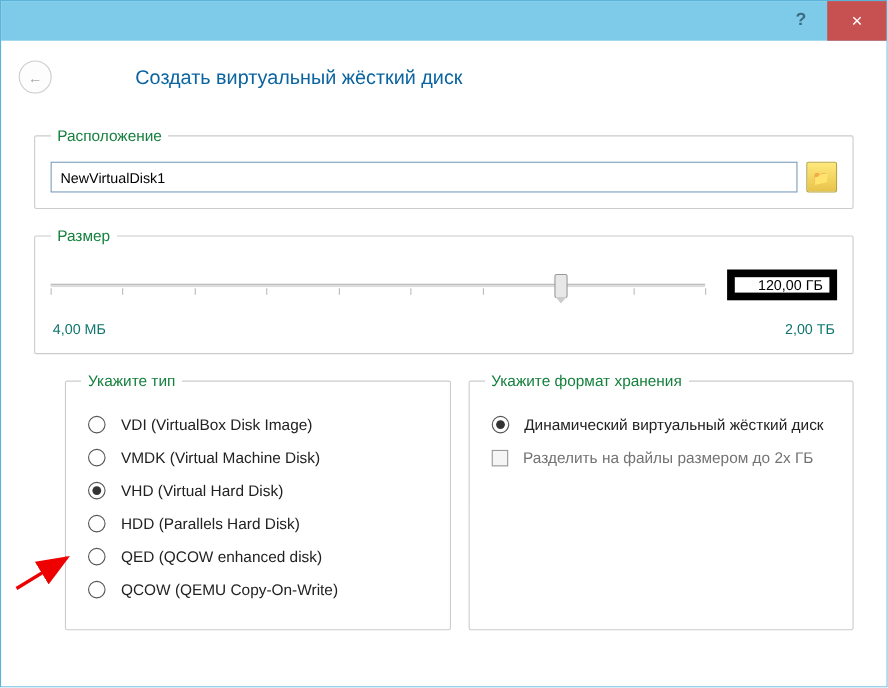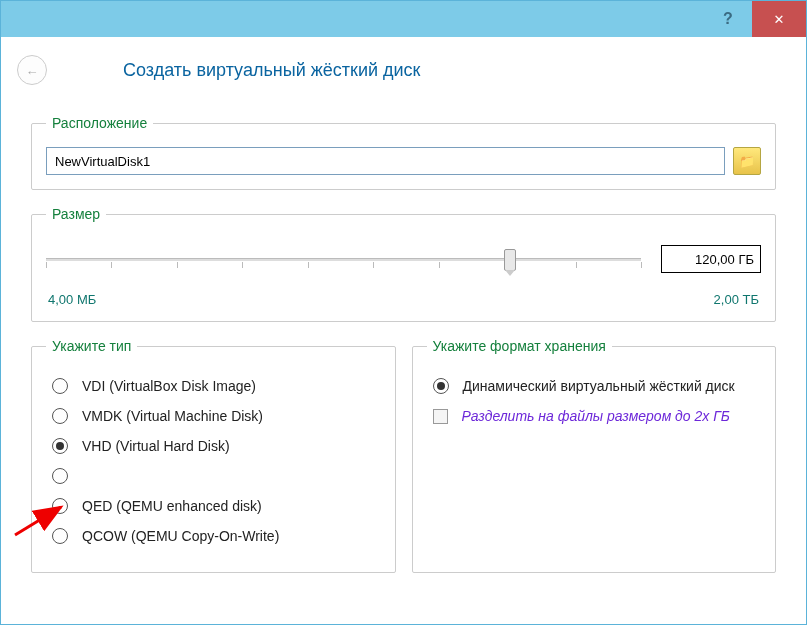--- a/index.html
+++ b/index.html
@@ -143,21 +143,21 @@
       position: absolute;
       bottom: -6px;
       left: 0;
       width: 0; height: 0;
       border-left: 5px solid transparent;
       border-right: 5px solid transparent;
       border-top: 6px solid #ccc;
     }
     .size-input {
       width: 100px;
-      border: 1px solid #000000;
+      border: 7px solid #000000;
       padding: 5px 6px;
       font-size: 13px;
       height: 28px;
       text-align: right;
     }
     .slider-labels {
       display: flex;
       justify-content: space-between;
       font-size: 13px;
       color: #0f766e;
@@ -172,20 +172,21 @@
     }
     .ticks span {
       position: absolute;
       width: 1px;
       height: 6px;
       background: #bbb;
     }
     .cols {
       display: flex;
       gap: 16px;
+      margin-left: 28px;
     }
     .cols fieldset { flex: 1; }
     .radio-row, .check-row {
       display: flex;
       align-items: center;
       gap: 14px;
       margin: 8px 0 14px 6px;
       font-size: 14px;
       color: #222;
       cursor: pointer;
@@ -204,21 +205,21 @@
       width: 8px; height: 8px;
       background: #333;
       border-radius: 50%;
     }
     .checkbox {
       width: 15px; height: 15px;
       border: 1px solid #999;
       background: #f5f5f5;
       flex-shrink: 0;
     }
-    .check-row.disabled { color: #6d28d9; cursor: default; font-style: italic; }
+    .check-row.disabled { color: #737373; cursor: default; }
     .arrow-annotation {
       position: absolute;
       left: 12px;
       top: 500px;
       pointer-events: none;
     }
     .ticks-gen span:nth-child(1){left:0%}
     .ticks-gen span:nth-child(2){left:11%}
     .ticks-gen span:nth-child(3){left:22%}
     .ticks-gen span:nth-child(4){left:33%}
@@ -298,24 +299,25 @@
         <div class="radio-row">
           <span class="radio"></span>
           <span>VMDK (Virtual Machine Disk)</span>
         </div>
         <div class="radio-row">
           <span class="radio checked"></span>
           <span>VHD (Virtual Hard Disk)</span>
         </div>
         <div class="radio-row">
           <span class="radio"></span>
-        </div>
-        <div class="radio-row">
-          <span class="radio"></span>
-          <span>QED (QEMU enhanced disk)</span>
+          <span>HDD (Parallels Hard Disk)</span>
+        </div>
+        <div class="radio-row">
+          <span class="radio"></span>
+          <span>QED (QCOW enhanced disk)</span>
         </div>
         <div class="radio-row">
           <span class="radio"></span>
           <span>QCOW (QEMU Copy-On-Write)</span>
         </div>
       </fieldset>
 
       <fieldset>
         <legend>Укажите формат хранения</legend>
 

